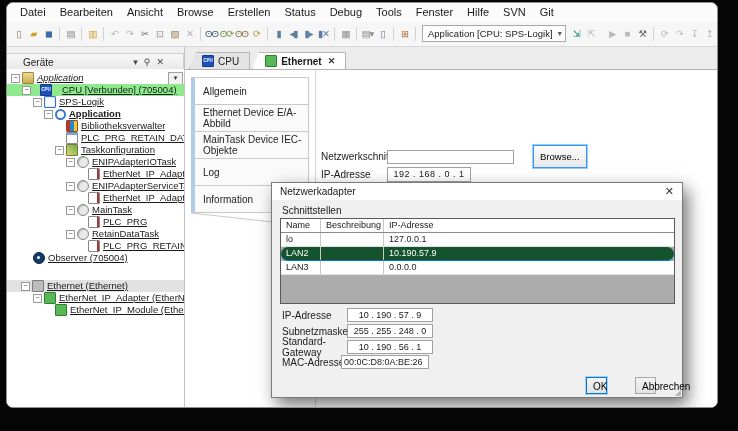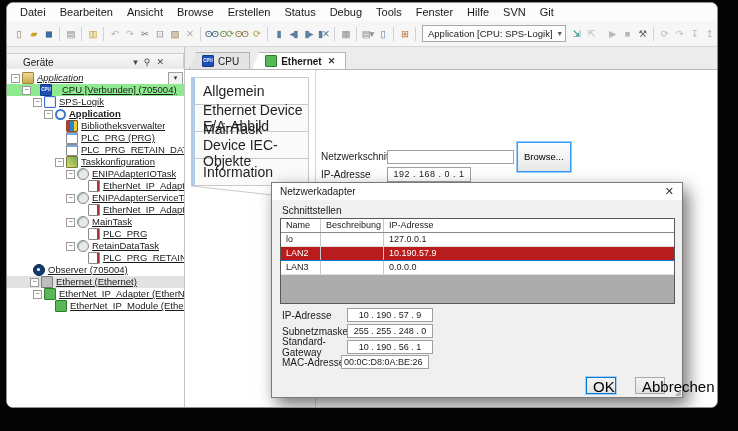--- a/index.html
+++ b/index.html
@@ -62,63 +62,63 @@
   .tabstrip{position:absolute;left:4px;top:6px;right:0;height:16px;display:flex;align-items:flex-end;}
   .tab{height:16px;display:flex;align-items:center;padding:0 10px 0 12px;font-size:10px;
        border:1px solid #b5b5b5;border-bottom:none;background:#e4e4e4;
        clip-path:polygon(7px 0,100% 0,100% 100%,0 100%);margin-right:2px;}
   .tab.active{background:#fff;font-weight:bold;}
   .tab .tico{margin-right:4px;}
   .tab .close{margin-left:6px;font-size:9px;font-weight:bold;color:#333;}
   .editor-body{position:absolute;left:0;top:22px;right:0;bottom:0;background:#fff;border-top:1px solid #b5b5b5;}
   .sidecol{position:absolute;left:6px;top:7px;width:118px;bottom:0;}
   .side-item{height:26px;border:1px solid #c9c9c9;border-top:none;border-left:4px solid #aecbe8;
-             background:#fafafa;display:flex;align-items:center;font-size:14px;padding-left:8px;color:#222;}
+             background:#fafafa;display:flex;align-items:center;font-size:10px;padding-left:8px;color:#222;}
   .side-item:first-child{border-top:1px solid #c9c9c9;background:#fff;}
   .side-item.selected{background:#fff;}
   .sidecol svg{display:block;}
   .sidecol-border{position:absolute;left:130px;top:0;bottom:0;width:1px;background:#d5d5d5;}
   
   .form{position:absolute;left:132px;top:0;right:0;bottom:0;font-size:10px;}
   .frow{position:absolute;height:15px;display:flex;align-items:center;}
   .flabel{width:66px;flex:none;}
   .txtinput{width:121px;height:12px;border:1px solid #a0a0a0;background:#fff;font-size:9.5px;
             font-family:"Liberation Sans",sans-serif;padding:0 2px;}
   .valbox{width:82px;height:13px;border:1px solid #a0a0a0;background:#fff;text-align:center;
           font-size:9px;line-height:13px;letter-spacing:0.5px;}
-  .browse-btn{margin-left:3px;height:30px;border:1px solid #3399ff;box-shadow:0 0 0 1px #99ccff;
+  .browse-btn{margin-left:19px;height:23px;border:1px solid #3399ff;box-shadow:0 0 0 1px #99ccff;
               background:linear-gradient(#fdfdfd,#e8e8e8);font-size:9.5px;padding:0 6px;
               font-family:"Liberation Sans",sans-serif;}
   .chkrow{position:absolute;display:flex;align-items:center;color:#9a9a9a;}
   .chk{width:10px;height:10px;border:1px solid #bcbcbc;background:#f4f4f4;margin-right:5px;}
   
   .dialog{position:absolute;left:264px;top:179px;width:410px;height:214px;background:#f0f0f0;
           border:1px solid #7a7a7a;box-shadow:5px 7px 16px rgba(0,0,0,0.55);z-index:10;}
   .dlg-title{position:absolute;left:0;top:0;right:0;height:17px;background:#fff;display:flex;
              align-items:center;font-size:10px;padding:0 8px;}
   .dlg-title .sp{flex:1;}
   .dlg-close{font-size:11px;color:#333;}
   .dlg-group{position:absolute;left:10px;top:22px;font-size:10px;}
   .dlg-table{position:absolute;left:8px;top:35px;width:393px;height:84px;border:1px solid #595959;
              background:#acacac;font-size:9px;overflow:hidden;}
   .tbl-row{display:flex;height:13px;line-height:13px;background:#fff;border-bottom:1px solid #e0e0e0;}
   .tbl-row.hdr{background:#fff;border-bottom:1px solid #8a8a8a;}
-  .tbl-row.sel{background:#b91c1c;color:#fff;border-bottom-color:#0078d7;}
+  .tbl-row.sel{background:#14532d;color:#fff;border-bottom-color:#0078d7;border-radius:7px;}
   .tc{padding-left:5px;border-right:1px solid #c8c8c8;overflow:hidden;white-space:nowrap;}
   .tc1{width:34px;flex:none;}
   .tc2{width:57px;flex:none;}
   .tc3{flex:1;border-right:none;}
   .dfrow{position:absolute;height:14px;display:flex;align-items:center;font-size:10px;}
   .dflabel{width:65px;flex:none;}
   .dvalbox{width:84px;height:12px;border:1px solid #a0a0a0;background:#fff;text-align:center;
            font-size:9px;line-height:12px;}
   .macbox{width:84px;height:12px;border:1px solid #a0a0a0;background:#fff;font-size:9px;
           line-height:12px;padding-left:2px;text-align:left;}
-  .dlg-btn{position:absolute;height:17px;width:30px;background:linear-gradient(#f4f4f4,#e2e2e2);
-           border:1px solid #a8a8a8;font-size:15px;text-align:center;line-height:16px;}
+  .dlg-btn{position:absolute;height:17px;width:21px;background:linear-gradient(#f4f4f4,#e2e2e2);
+           border:1px solid #a8a8a8;font-size:10px;text-align:center;line-height:16px;}
   .dlg-btn.focused{border:1px solid #0078d7;box-shadow:0 0 0 1px #a8cff0;}
   .resize-grip{position:absolute;right:1px;bottom:0px;font-size:8px;color:#b5b5b5;}
 </style>
 </head>
 <body>
 
 <div class="stage">
   <div class="window">
 
     <div class="menubar">
@@ -218,25 +218,20 @@
             <span class="lbl" style="font-weight: bold;">Application</span>
           </div>
           <div class="trow" style="padding-left: 48px;">
             <span class="exp-pad"></span>
             <span class="t-ico library-icon"></span>
             <span class="lbl">Bibliotheksverwalter</span>
           </div>
           <div class="trow" style="padding-left: 48px;">
             <span class="exp-pad"></span>
             <span class="t-ico pou-icon"></span>
-            <span class="lbl">PLC_PRG (PRG)</span>
-          </div>
-          <div class="trow" style="padding-left: 48px;">
-            <span class="exp-pad"></span>
-            <span class="t-ico pou-icon"></span>
             <span class="lbl">PLC_PRG_RETAIN_DATA (PRG)</span>
           </div>
           <div class="trow" style="padding-left: 48px;">
             <span class="expander">−</span>
             <span class="t-ico taskconfig-icon"></span>
             <span class="lbl">Taskkonfiguration</span>
           </div>
           <div class="trow" style="padding-left: 59px;">
             <span class="expander">−</span>
             <span class="t-ico task-icon"></span>
@@ -275,21 +270,21 @@
           <div class="trow" style="padding-left: 70px;">
             <span class="exp-pad"></span>
             <span class="t-ico call-icon"></span>
             <span class="lbl">PLC_PRG_RETAIN_DATA</span>
           </div>
           <div class="trow" style="padding-left: 15px;">
             <span class="exp-pad"></span>
             <span class="t-ico observer-icon"></span>
             <span class="lbl">Observer (705004)</span>
           </div>
-          <div class="trow row-grey" style="padding-left: 23px;">
+          <div class="trow row-grey" style="padding-left: 14px; margin-top: 16px;">
             <span class="expander">−</span>
             <span class="t-ico ethernet-icon"></span>
             <span class="lbl">Ethernet (Ethernet)</span>
           </div>
           <div class="trow" style="padding-left: 26px;">
             <span class="expander">−</span>
             <span class="t-ico enet-adapter-icon"></span>
             <span class="lbl">EtherNet_IP_Adapter (EtherNet/IP Ad</span>
           </div>
           <div class="trow" style="padding-left: 37px;">
@@ -311,20 +306,21 @@
           <span>Ethernet</span>
           <span class="close">✕</span>
         </div>
       </div>
       <div class="editor-body">
         <div class="sidecol">
           <div id="side-items">
               <div class="side-item selected">Allgemein</div>
               <div class="side-item">Ethernet Device E/A-Abbild</div>
               <div class="side-item">MainTask Device IEC-Objekte</div>
+              <div class="side-item">Log</div>
               <div class="side-item">Information</div>
             </div>
           <svg width="118" height="14">
             <line x1="0" y1="0" x2="118" y2="13" stroke="#c9c9c9" stroke-width="1"></line>
           </svg>
         </div>
         <div class="sidecol-border"></div>
 
         <div class="form">
           <div class="frow" style="left:4px;top:79px;">

